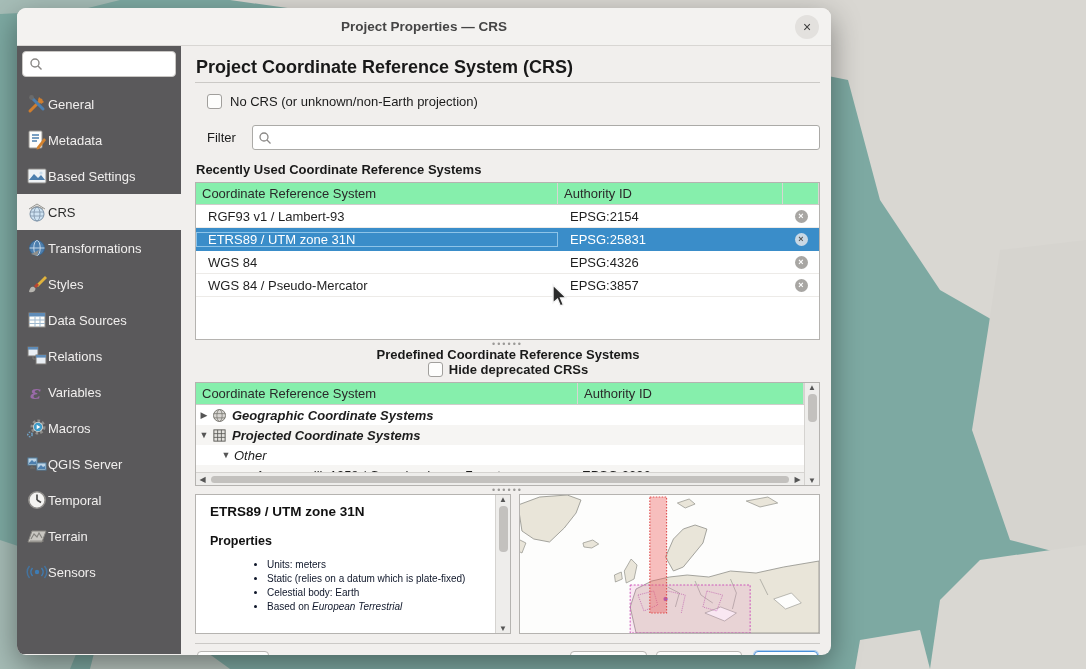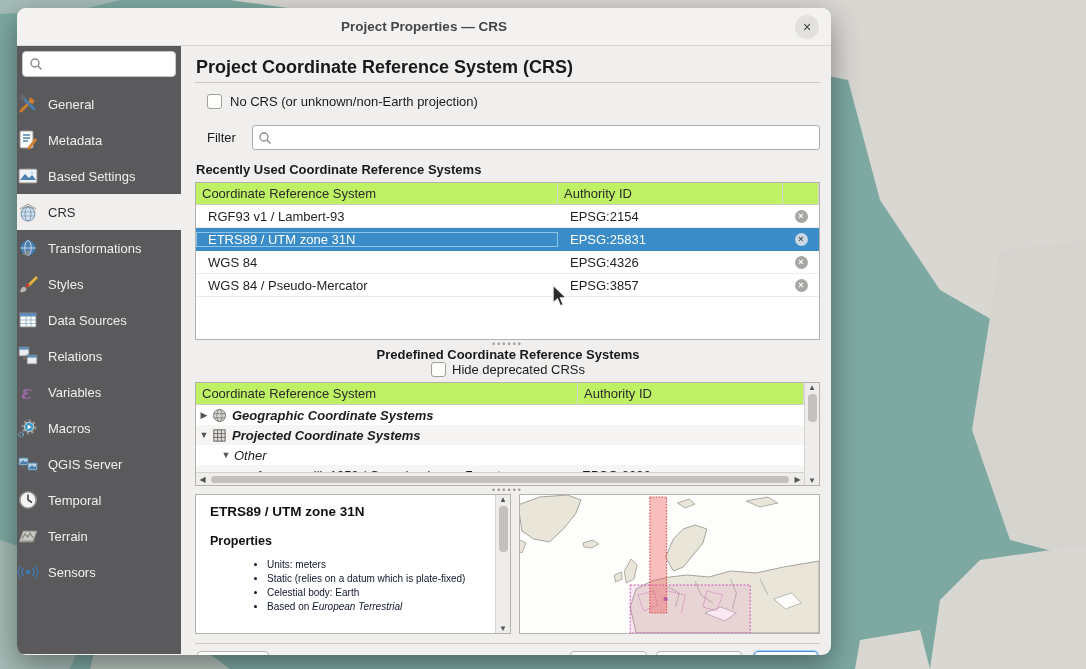--- a/index.html
+++ b/index.html
@@ -14,54 +14,54 @@
   .title { font-size:13.5px; font-weight:bold; color:#454545; }
   .close-btn { position:absolute; right:12px; top:7px; width:24px; height:24px;
     border-radius:50%; background:#e3e1de; color:#3c3c3c; font-size:14px;
     display:flex; align-items:center; justify-content:center; cursor:default; }
   .body { display:flex; height:608px; }
 
   
   .sidebar { width:164px; background:#5a595b; flex:none; display:flex; flex-direction:column; }
   .sb-search { margin:5px 5px 9px 5px; height:26px; background:#fff;
     border:1px solid #c9c7c4; border-radius:4px; display:flex; align-items:center; padding-left:6px; }
-  .sb-item { height:36px; display:flex; align-items:center; gap:9px; 
+  .sb-item { height:36px; display:flex; align-items:center; padding-left:9px;
     color:#f1efee; font-size:13px; }
   .sb-item.sel { background:#f1efed; color:#2d2d2d; }
   .sb-ic { width:22px; height:22px; flex:none; }
 
   
   .content { flex:1; padding:8px 11px 0 14px; position:relative; min-width:0; }
   .h1 { font-weight:bold; font-size:18px; color:#191919; margin:3px 0 4px 1px; }
   .rule { border:none; border-top:1px solid #cbc9c6; margin:1px 0 11px 0; }
   .chk-row { display:flex; align-items:center; gap:8px; margin:0 0 11px 12px;
     font-size:13px; color:#1b1b1b; }
   .checkbox { width:15px; height:15px; background:#fdfdfc; border:1px solid #a19f9c;
     border-radius:3px; flex:none; }
   .filter-row { display:flex; align-items:center; gap:16px; margin:16px 0 12px 12px;
     font-size:13px; color:#1b1b1b; }
   .tinput { flex:1; height:25px; background:#fff; border:1px solid #abaaa7; border-radius:3px;
     display:flex; align-items:center; padding-left:5px; }
   .sec-label { font-weight:bold; font-size:13px; color:#191919; margin:0 0 5px 1px; }
 
   .table { border:1px solid #b5b3b0; background:#fff; overflow:hidden; }
-  .t-head { display:flex; height:22px; background:#bef264; border-bottom:1px solid #cfcdca;
+  .t-head { display:flex; height:22px; background:#86efac; border-bottom:1px solid #cfcdca;
     font-size:13px; color:#2a2a2a; }
   .t-head .c { padding-left:6px; border-right:1px solid #d8d6d3; display:flex; align-items:center; }
   .t-row { display:flex; height:23px; align-items:center; font-size:13px; color:#1f1f1f;
     border-bottom:1px solid #edebe8; }
   .t-row .c { padding-left:12px; overflow:hidden; white-space:nowrap; }
   .t-row.sel { background:#3a8dc9; color:#fff; border-bottom-color:#3a8dc9; }
   .t-row.sel .cname { box-shadow:inset 0 0 0 1px #8ec4e8; }
   .c1 { width:362px; } .c2 { width:225px; } .c3 { flex:1; display:flex; justify-content:center; }
   .x-ico { width:13px; height:13px; border-radius:50%; background:#a8a6a3; color:#fff;
     font-size:9px; line-height:13px; text-align:center; font-weight:bold; }
 
   .predef-head { display:flex; justify-content:space-between; align-items:center; margin:0 0 5px 1px;flex-direction:column; }
-  .hd-chk { display:flex; align-items:center; gap:6px; font-size:13px; color:#1b1b1b; }
+  .hd-chk { display:flex; align-items:center; gap:6px; font-size:13px; color:#1b1b1b;font-weight:bold; }
 
   .ptable-wrap { display:flex; border:1px solid #b5b3b0; background:#fff; height:104px; }
   .ptable-main { flex:1; display:flex; flex-direction:column; min-width:0; }
   .ptree { flex:1; overflow:hidden; }
   .tree-row { display:flex; height:20px; align-items:center; font-size:13px; color:#1c1c1c; }
   .tree-row.alt { background:#f6f5f3; }
   .arrow { width:16px; text-align:center; color:#555; font-size:9px; flex:none; }
   .bi { font-weight:bold; font-style:italic; }
   .it { font-style:italic; }
   .pc1 { width:382px; display:flex; align-items:center; overflow:hidden; white-space:nowrap; }

